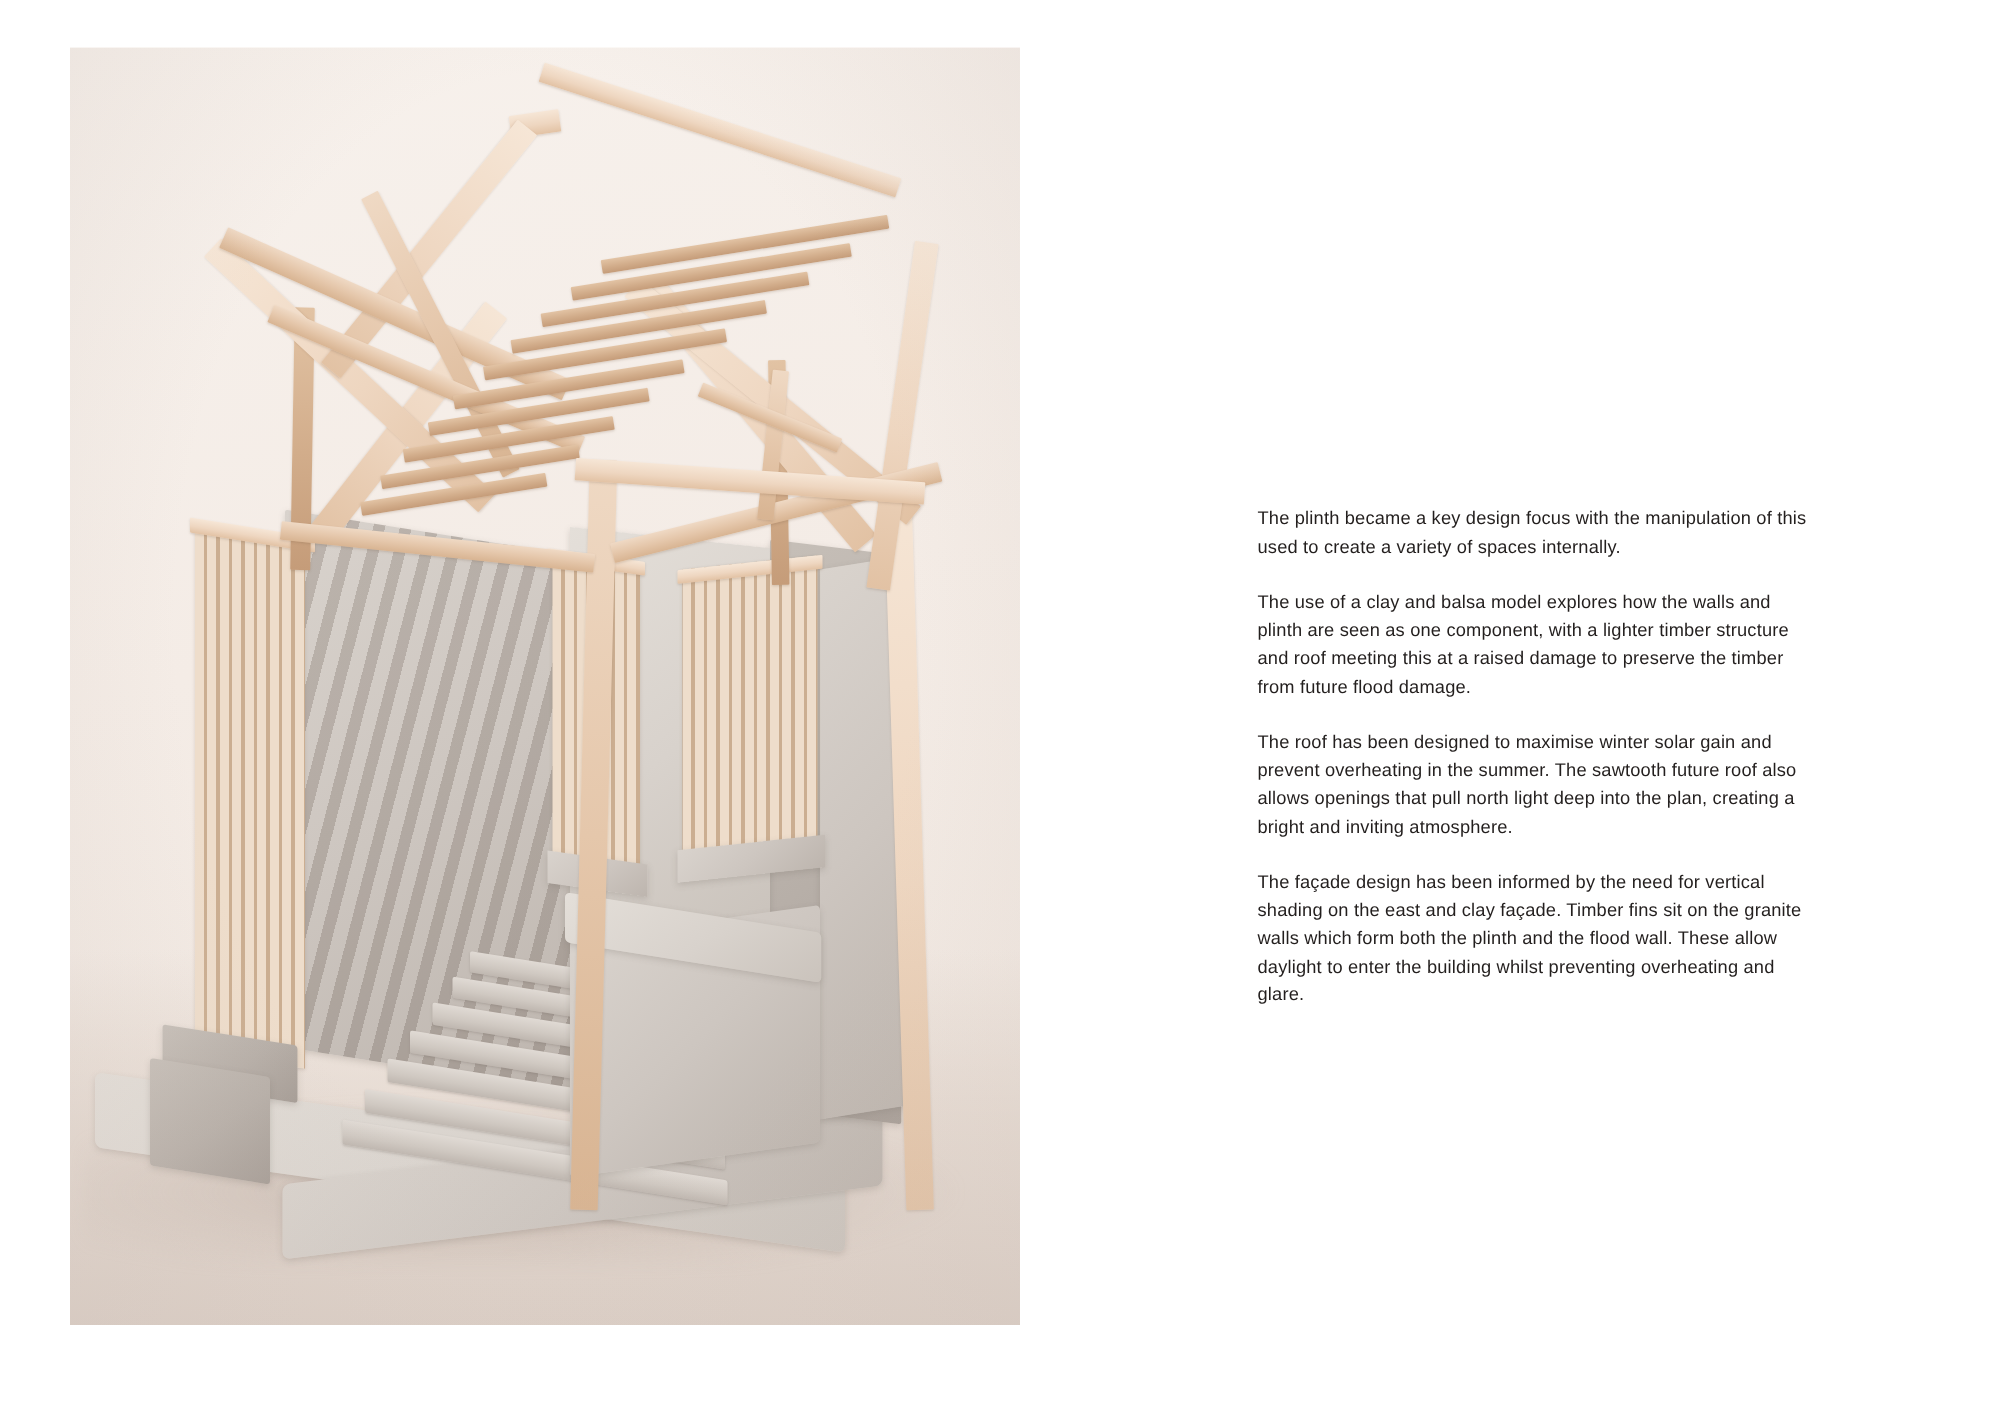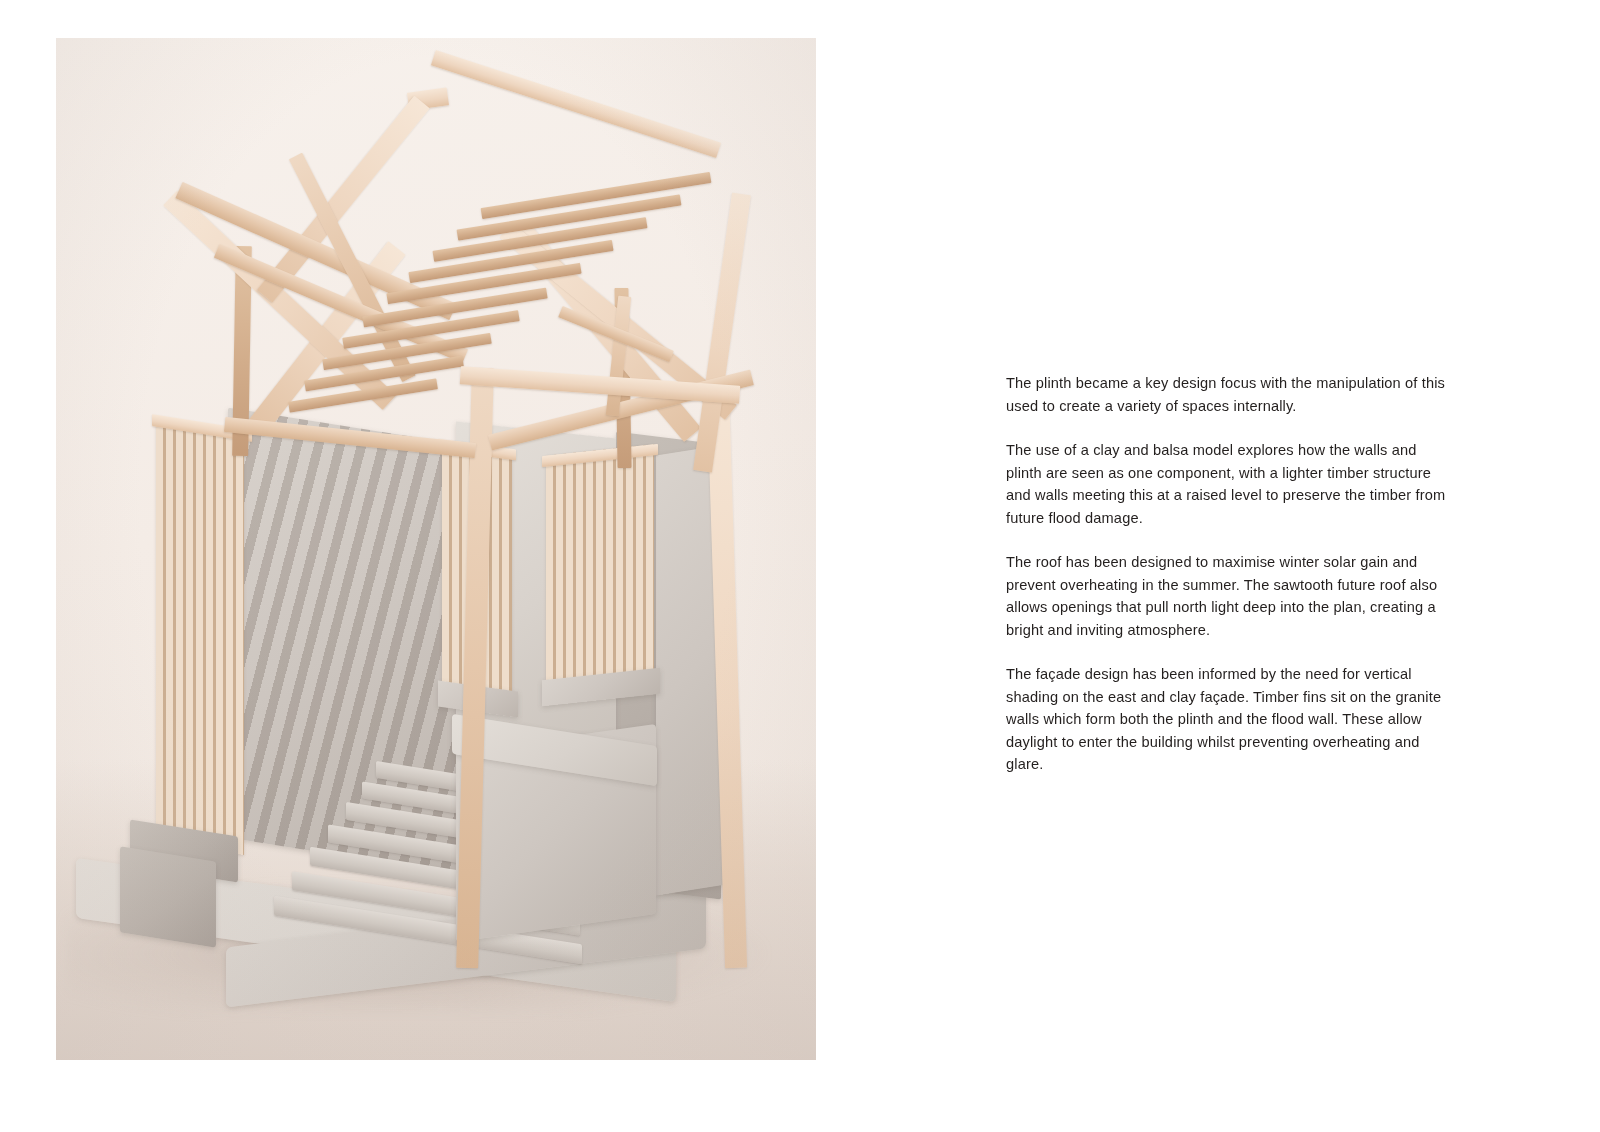--- a/index.html
+++ b/index.html
@@ -120,21 +120,21 @@
     position: absolute;
     inset: 0;
     background: radial-gradient(ellipse at 50% 45%, rgba(255,255,255,0) 55%, rgba(205,192,184,0.28) 100%);
     pointer-events: none;
   }
 
   
   .text-col {
     position: absolute;
     left: 1006px;
-    top: 372px;
+    top: 404px;
     width: 440px;
   }
   .text-col p {
     margin: 0 0 22px 0;
     font-size: 14.6px;
     line-height: 22.5px;
     color: #231f1e;
     letter-spacing: 0.15px;
     font-family: "Liberation Sans", sans-serif;
   }
@@ -225,18 +225,18 @@
 
       <div class="stick light" style="left:404px; top:338px; width:280px; height:18px; transform:rotate(4deg);"></div>
       <div class="stick" style="left:168px; top:392px; width:252px; height:15px; transform:rotate(6deg);"></div>
 
       <div class="vignette"></div>
     </div>
   </div>
 
   <div class="text-col">
     <p>The plinth became a key design focus with the manipulation of this used to create a variety of spaces internally.</p>
-    <p>The use of a clay and balsa model explores how the walls and plinth are seen as one component, with a lighter timber structure and walls meeting this at a raised level to preserve the timber from future flood damage.</p>
+    <p>The use of a clay and balsa model explores how the walls and plinth are seen as one component, with a lighter timber structure and roof meeting this at a raised damage to preserve the timber from future flood damage.</p>
     <p>The roof has been designed to maximise winter solar gain and prevent overheating in the summer. The sawtooth future roof also allows openings that pull north light deep into the plan, creating a bright and inviting atmosphere.</p>
     <p>The façade design has been informed by the need for vertical shading on the east and clay façade. Timber fins sit on the granite walls which form both the plinth and the flood wall. These allow daylight to enter the building whilst preventing overheating and glare.</p>
   </div>
 
 </div>
 
 </body></html>

